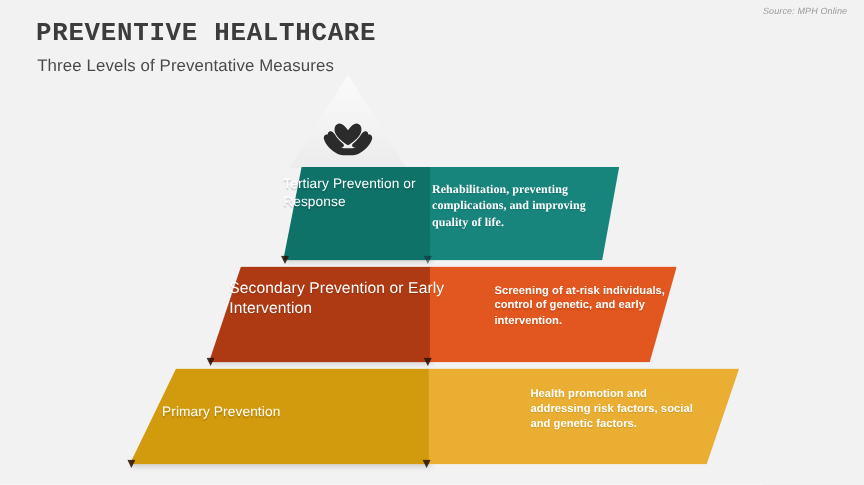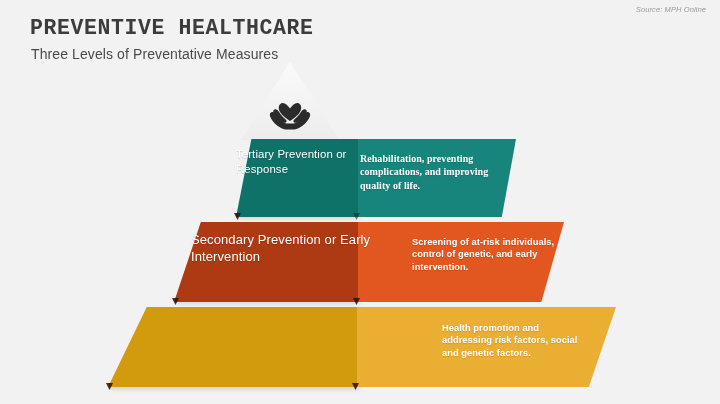--- a/index.html
+++ b/index.html
@@ -249,16 +249,17 @@
     <div class="nub nub-s2"></div>
     <div class="tier-label" id="sec-label">Secondary Prevention or Early Intervention</div>
     <div class="tier-desc" id="sec-desc">Screening of at-risk individuals, control of genetic, and early intervention.</div>
 
     <div class="tier" id="tier-primary">
       <div class="left" style="background: rgb(210, 154, 13);"></div>
       <div class="right" style="background: rgb(234, 175, 50);"></div>
     </div>
     <div class="nub nub-p1"></div>
     <div class="nub nub-p2"></div>
+    <div class="tier-label" id="pri-label">Primary Prevention</div>
     <div class="tier-desc" id="pri-desc">Health promotion and addressing risk factors, social and genetic factors.</div>
 
   </div>
 </div>
 
 </body></html>

